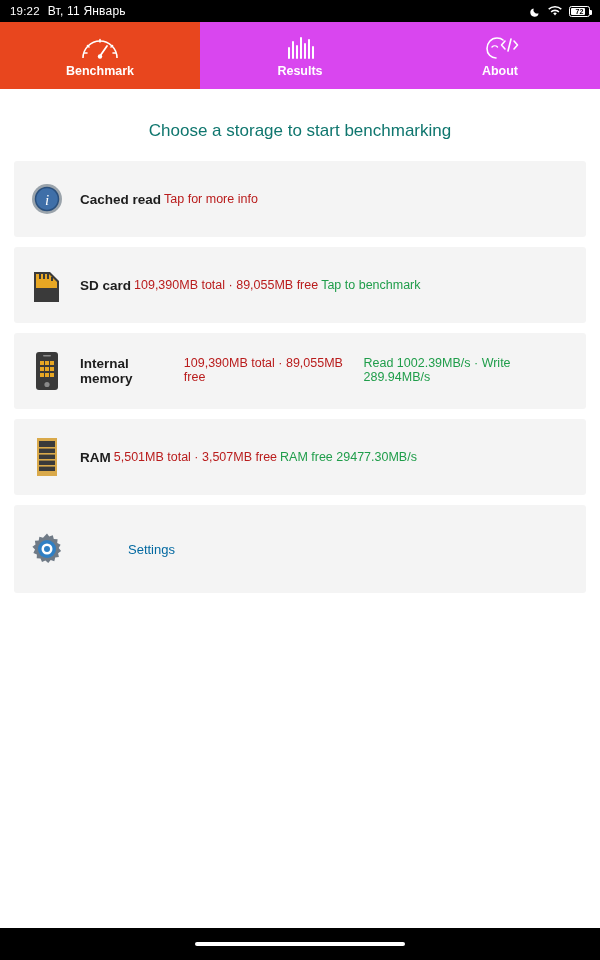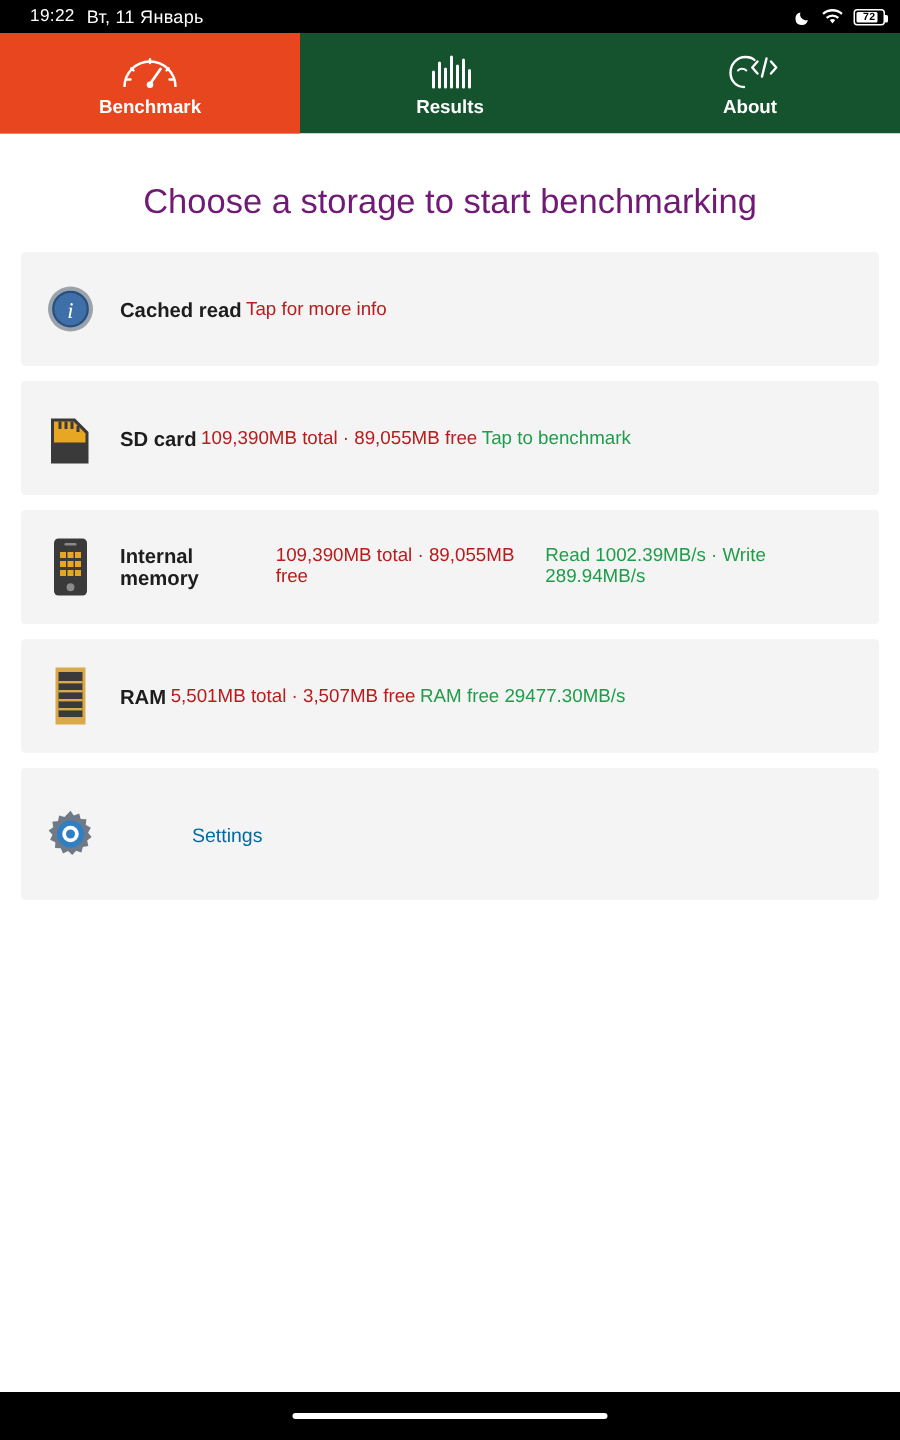--- a/index.html
+++ b/index.html
@@ -16,21 +16,21 @@
     height: 22px;
     background: #000000;
     color: #ffffff;
     display: flex;
     align-items: center;
     justify-content: space-between;
     padding: 0 10px;
     font-size: 11.5px;
     letter-spacing: 0.2px;
   }
-  .statusbar-left { display: flex; align-items: center; gap: 8px; margin-left: 10px; }
+  .statusbar-left { display: flex; align-items: center; gap: 8px; }
   .statusbar-right { display: flex; align-items: center; gap: 7px; }
   .sb-time { font-size: 11.5px; }
   .sb-date { font-size: 12px; }
   .icon-moon {
     width: 11px; height: 11px; position: relative; display: inline-block;
   }
   .icon-moon svg { display: block; }
   .icon-wifi svg { display: block; }
   .battery {
     width: 21px; height: 11px;
@@ -59,42 +59,42 @@
     color: #000000;
     font-weight: bold;
     z-index: 2;
     line-height: 1;
   }
 
   
   .tabbar {
     height: 67px;
     display: flex;
-    background: #14532d;
+    background: #d946ef;
   }
   .tab {
     flex: 1;
     display: flex;
     flex-direction: column;
     align-items: center;
     justify-content: center;
     gap: 4px;
     color: #ffffff;
     cursor: pointer;
   }
   .tab.active { background: #e8461e; }
   .tab-label { font-size: 12.5px; font-weight: bold; }
   .tab-icon { height: 26px; display: flex; align-items: flex-end; justify-content: center; }
 
   
   .content { background: #ffffff; padding-top: 0; }
   .page-title {
     text-align: center;
-    font-size: 23px;
-    color: #701a75;
+    font-size: 17px;
+    color: #0f766e;
     padding: 32px 0 20px 0;
   }
   .card {
     background: #f4f4f4;
     margin: 0 14px 10px 14px;
     border-radius: 3px;
     display: flex;
     align-items: center;
     padding: 16px 14px;
     gap: 14px;

